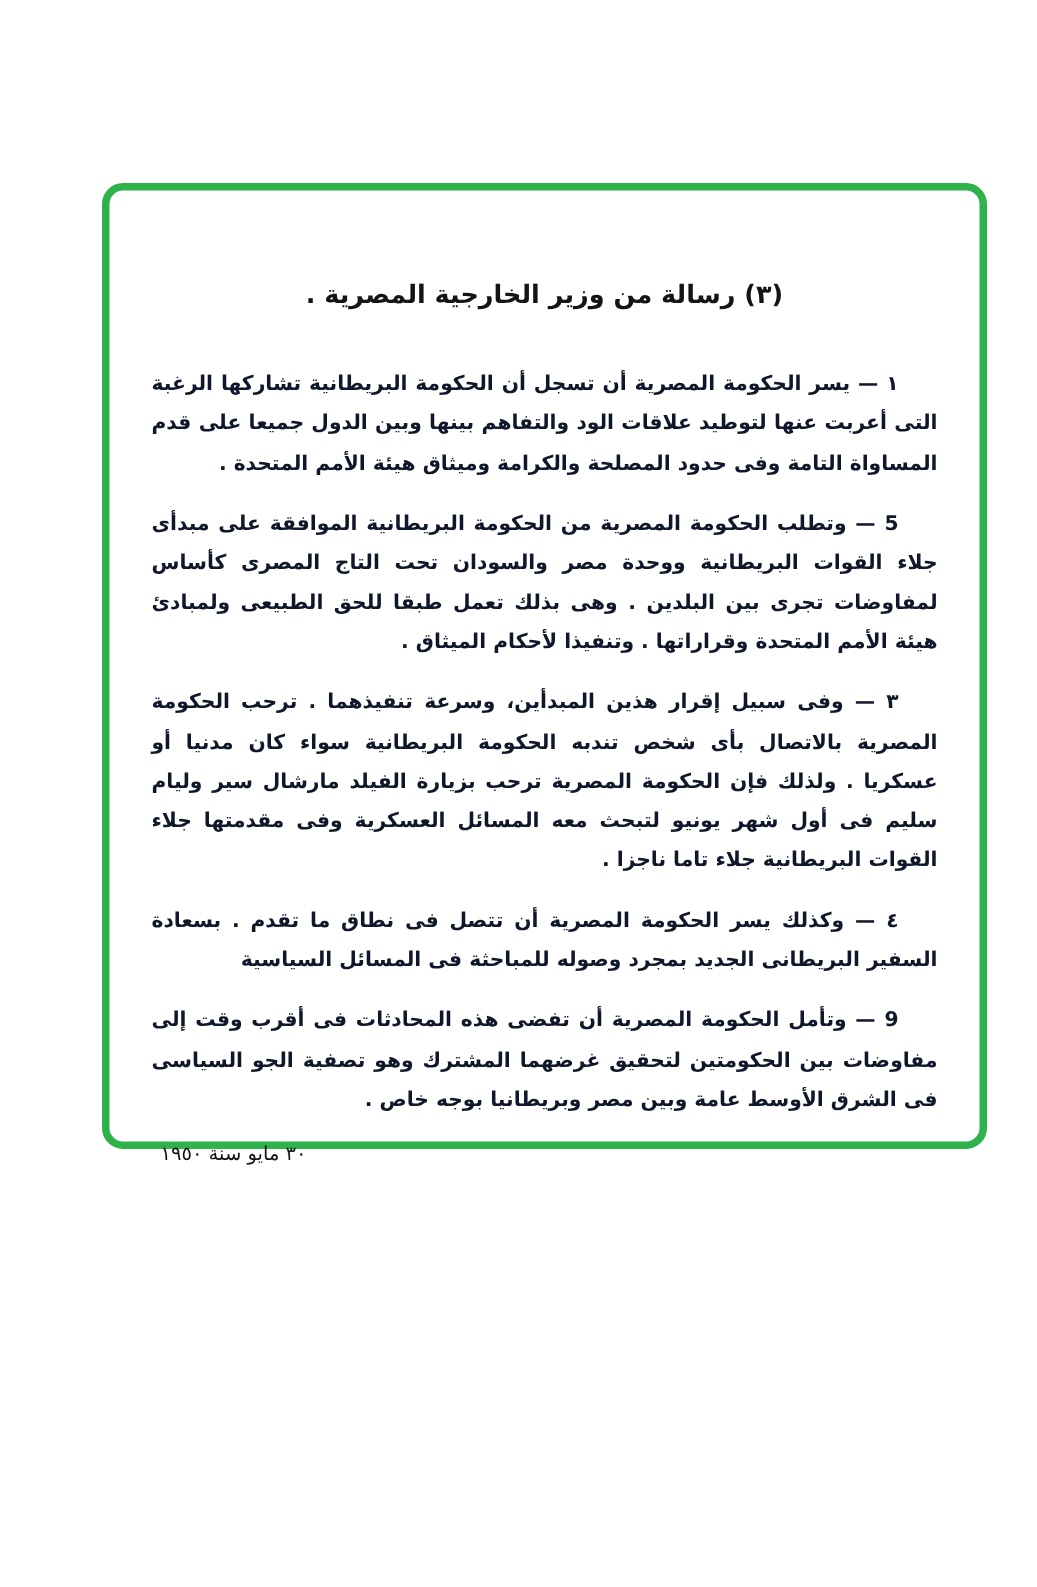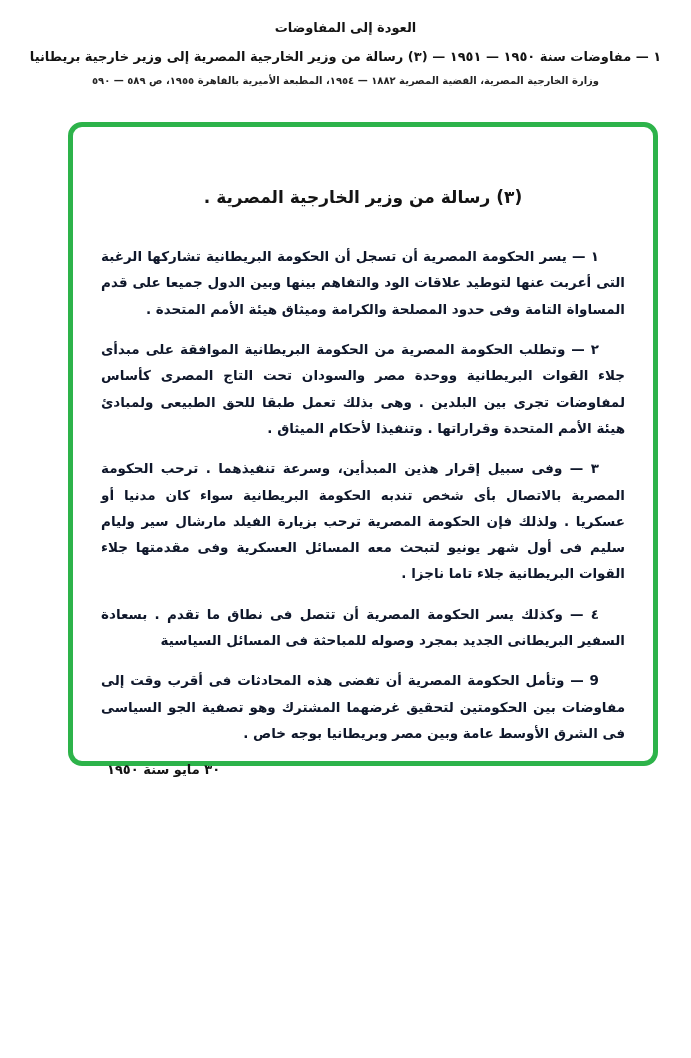--- a/index.html
+++ b/index.html
@@ -67,44 +67,39 @@
   .doc-body p {
     text-align: justify;
     text-indent: 26px;
     font-weight: bold;
     margin-bottom: 14px;
     color: #0f172a;
   }
   .doc-date {
     text-align: left;
     font-size: 13px;
-    font-weight: bold;
+    font-weight: normal;
     margin-top: 16px;
     margin-left: 6px;
   }
 </style>
 </head>
 <body>
 
 <div class="page">
 
-  <div class="page-header">
-    <div class="header-back">العودة إلى المفاوضات</div>
-    <div class="header-title">١ — مفاوضات سنة ١٩٥٠ — ١٩٥١ — (٣) رسالة من وزير الخارجية المصرية إلى وزير خارجية بريطانيا</div>
-    <div class="header-source">وزارة الخارجية المصرية، القضية المصرية ١٨٨٢ — ١٩٥٤، المطبعة الأميرية بالقاهرة ١٩٥٥، ص ٥٨٩ — ٥٩٠</div>
-  </div>
 
   <div class="frame" style="border-color: rgb(45, 179, 74);">
     <div class="doc-title">(٣) رسالة من وزير الخارجية المصرية .</div>
 
     <div class="doc-body">
 
         <p>١ — يسر الحكومة المصرية أن تسجل أن الحكومة البريطانية تشاركها الرغبة التى أعربت عنها لتوطيد علاقات الود والتفاهم بينها وبين الدول جميعا على قدم المساواة التامة وفى حدود المصلحة والكرامة وميثاق هيئة الأمم المتحدة .</p>
 
-        <p>٢ — وتطلب الحكومة المصرية من الحكومة البريطانية الموافقة على مبدأى جلاء القوات البريطانية ووحدة مصر والسودان تحت التاج المصرى كأساس لمفاوضات تجرى بين البلدين . وهى بذلك تعمل طبقا للحق الطبيعى ولمبادئ هيئة الأمم المتحدة وقراراتها . وتنفيذا لأحكام الميثاق .</p>
+        <p>5 — وتطلب الحكومة المصرية من الحكومة البريطانية الموافقة على مبدأى جلاء القوات البريطانية ووحدة مصر والسودان تحت التاج المصرى كأساس لمفاوضات تجرى بين البلدين . وهى بذلك تعمل طبقا للحق الطبيعى ولمبادئ هيئة الأمم المتحدة وقراراتها . وتنفيذا لأحكام الميثاق .</p>
 
         <p>٣ — وفى سبيل إقرار هذين المبدأين، وسرعة تنفيذهما . ترحب الحكومة المصرية بالاتصال بأى شخص تندبه الحكومة البريطانية سواء كان مدنيا أو عسكريا . ولذلك فإن الحكومة المصرية ترحب بزيارة الفيلد مارشال سير وليام سليم فى أول شهر يونيو لتبحث معه المسائل العسكرية وفى مقدمتها جلاء القوات البريطانية جلاء تاما ناجزا .</p>
 
         <p>٤ — وكذلك يسر الحكومة المصرية أن تتصل فى نطاق ما تقدم . بسعادة السفير البريطانى الجديد بمجرد وصوله للمباحثة فى المسائل السياسية</p>
 
         <p>9 — وتأمل الحكومة المصرية أن تفضى هذه المحادثات فى أقرب وقت إلى مفاوضات بين الحكومتين لتحقيق غرضهما المشترك وهو تصفية الجو السياسى فى الشرق الأوسط عامة وبين مصر وبريطانيا بوجه خاص .</p>
       </div>
 
     <div class="doc-date">٣٠ مايو سنة ١٩٥٠</div>
   </div>

